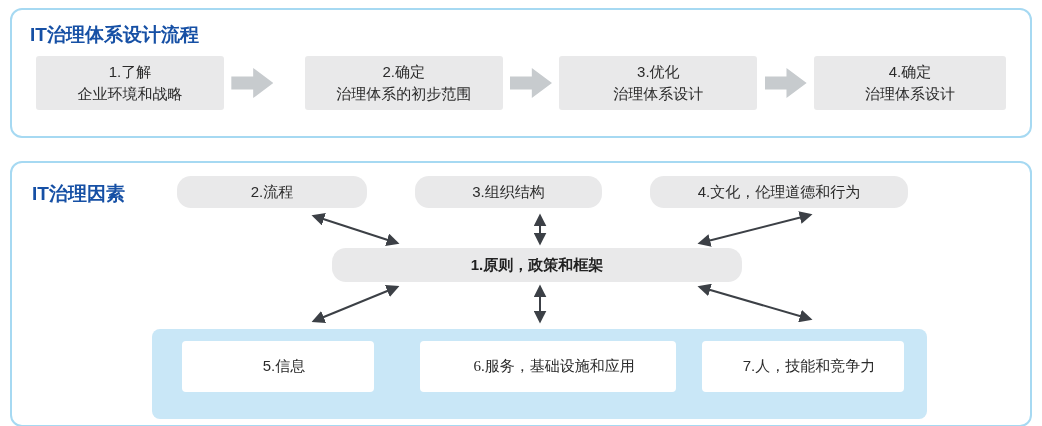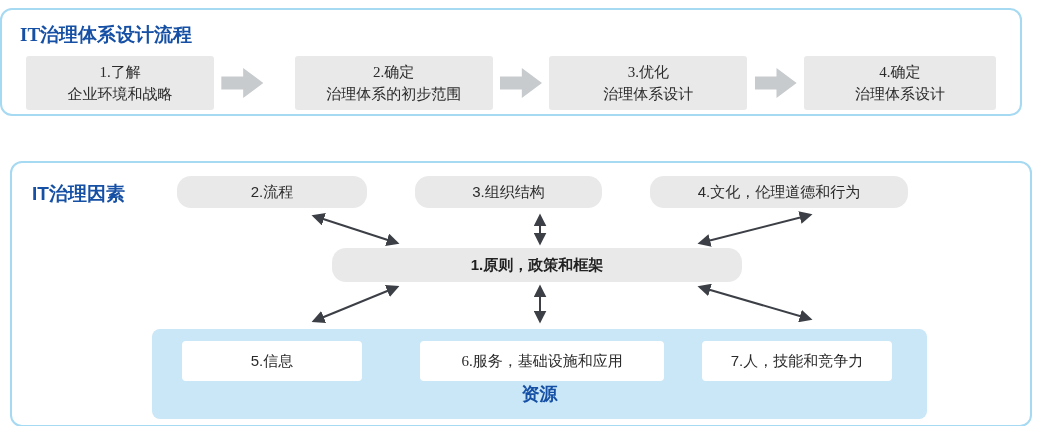--- a/index.html
+++ b/index.html
@@ -15,21 +15,21 @@
     background: #ffffff;
     overflow: hidden;
   }
   .panel {
     position: absolute;
     box-sizing: border-box;
     background: #ffffff;
     border: 2px solid #a6d9f2;
     border-radius: 12px;
   }
-  .top-panel { left: 0; top: 8px; width: 1022px; height: 108px; font-family: Liberation Serif, serif; }
+  .top-panel { left: 10px; top: 8px; width: 1022px; height: 130px; }
   .bottom-panel { left: 10px; top: 152px; width: 1022px; height: 266px; margin-top: 9px; }
 
   .panel-title {
     position: absolute;
     margin: 0;
     font-size: 19px;
     font-weight: bold;
     color: #1650a5;
     white-space: nowrap;
   }
@@ -107,29 +107,30 @@
     left: 140px;
     top: 166px;
     width: 775px;
     height: 90px;
     background: #c9e7f7;
     border-radius: 8px;
   }
   .resource-box {
     position: absolute;
     top: 12px;
-    height: 40px;
+    height: 51px;
     background: #ffffff;
     border-radius: 4px;
     display: flex;
     align-items: center;
     justify-content: center;
     font-size: 15px;
     color: #2b2b2b;
     white-space: nowrap;
+    padding-left: 12px;
   }
   .rb-5 { left: 30px;  width: 180px; }
   .rb-6 { left: 268px; width: 244px; font-family: Liberation Serif, serif; }
   .rb-7 { left: 550px; width: 190px; }
   .resource-label {
     position: absolute;
     left: 0;
     right: 0;
     top: 53px;
     text-align: center;
@@ -189,17 +190,16 @@
     <div class="factor-box factor-2">2.流程</div>
     <div class="factor-box factor-3">3.组织结构</div>
     <div class="factor-box factor-4">4.文化，伦理道德和行为</div>
 
     <div class="factor-box center-box">1.原则，政策和框架</div>
 
     <div class="resource-container">
       <div class="resource-box rb-5">5.信息</div>
       <div class="resource-box rb-6">6.服务，基础设施和应用</div>
       <div class="resource-box rb-7">7.人，技能和竞争力</div>
-      <div class="resource-label">资源</div>
     </div>
   </section>
 
 </div>
 
 </body></html>

